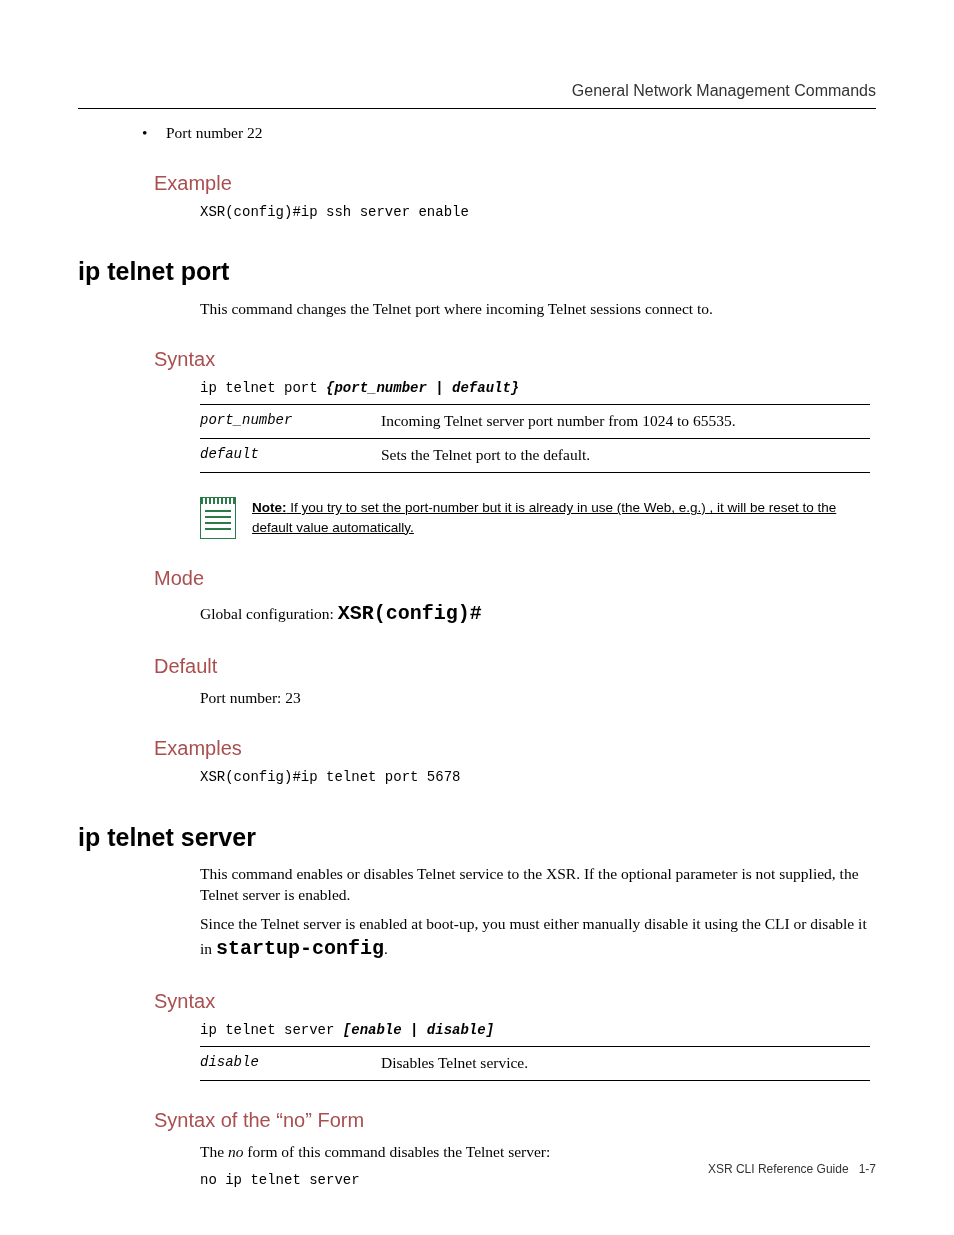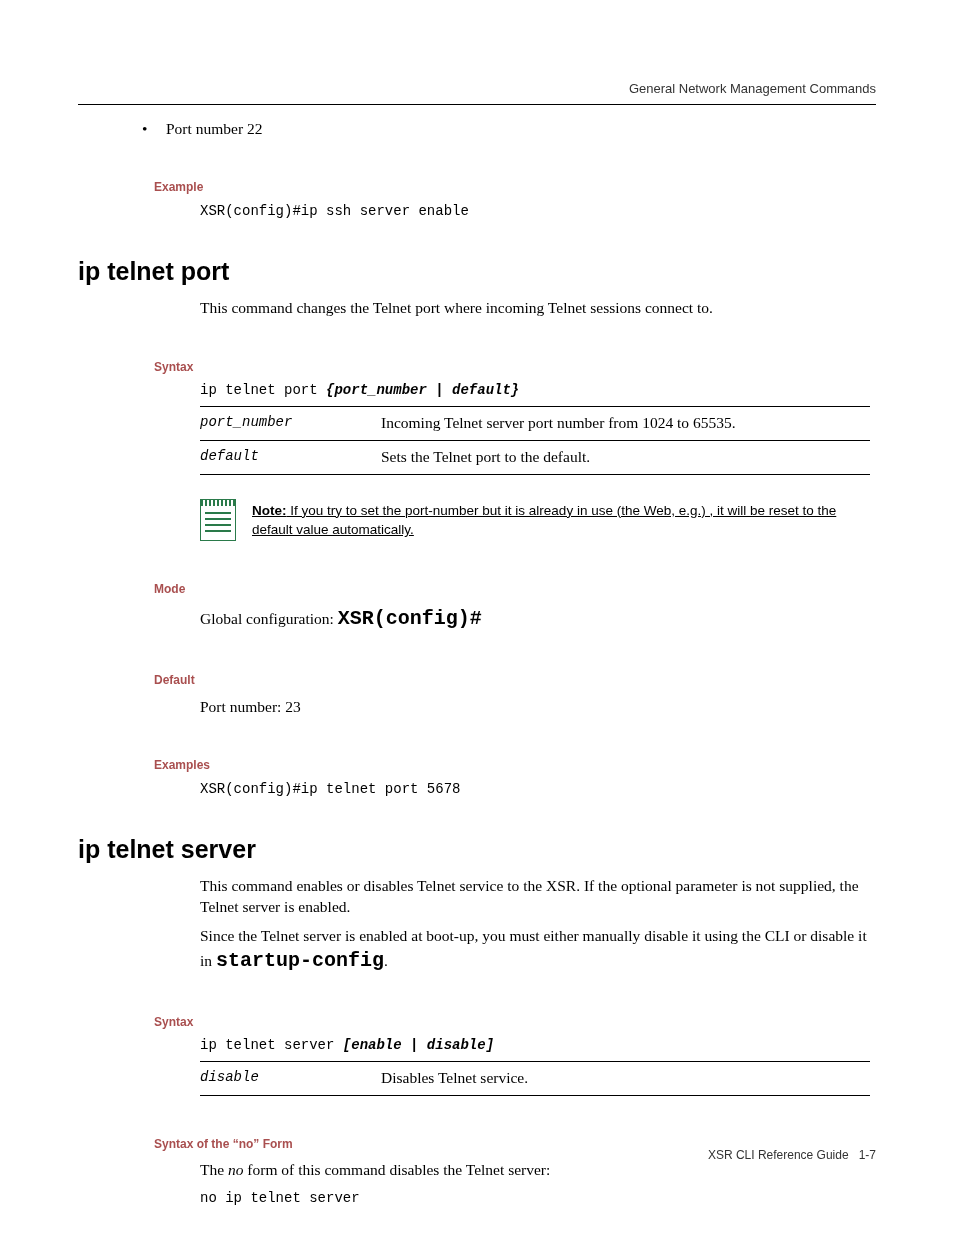--- a/index.html
+++ b/index.html
@@ -14,40 +14,40 @@
   .page {
     width: 954px;
     height: 1235px;
     position: relative;
     box-sizing: border-box;
     padding: 80px 78px 40px 78px;
   }
   .header {
     text-align: right;
     font-family: Arial, Helvetica, sans-serif;
-    font-size: 13px;
+    font-size: 16px;
     color: #333;
     padding-bottom: 6px;
     border-bottom: 1px solid #000;
     margin-bottom: 14px;
   }
   .bullet-line {
     margin-left: 64px;
     margin-bottom: 26px;
   }
   .bullet-line .dot {
     display: inline-block;
     width: 24px;
   }
   .section-heading {
     font-family: Arial, Helvetica, sans-serif;
-    font-weight: bold;
+    font-weight: normal;
     color: #a94f4f;
-    font-size: 12px;
-    margin: 40px 0 6px 76px;
+    font-size: 20px;
+    margin: 26px 0 6px 76px;
   }
   .section-heading.tight-after { margin-bottom: 2px; }
   .h1 {
     font-family: Arial, Helvetica, sans-serif;
     font-weight: bold;
     font-size: 25px;
     color: #000;
     margin: 34px 0 10px 0;
   }
   .body-text {
@@ -117,21 +117,21 @@
     line-height: 1.45;
   }
   .note-text b { font-weight: bold; }
   .inline-mono-bold {
     font-family: "Courier New", Courier, monospace;
     font-weight: bold;
     font-size: 20px;
   }
   .footer {
     position: absolute;
-    bottom: 72px;
+    bottom: 58px;
     right: 78px;
     font-family: Arial, Helvetica, sans-serif;
     font-size: 12px;
     color: #333;
   }
   em.serif-italic { }
 </style>
 </head>
 <body>
 

